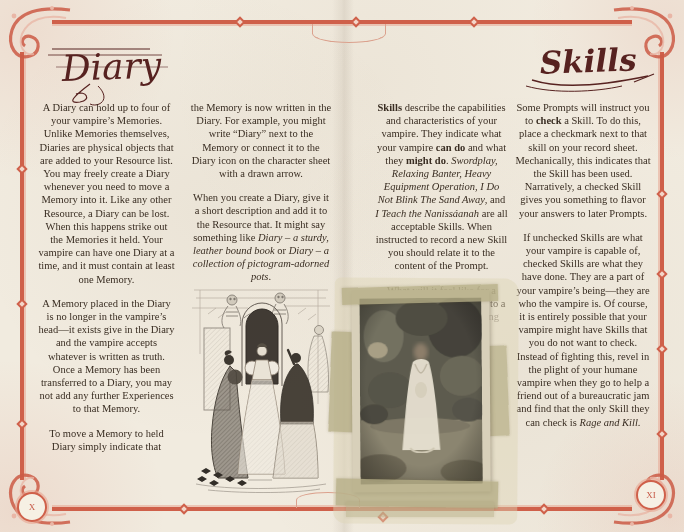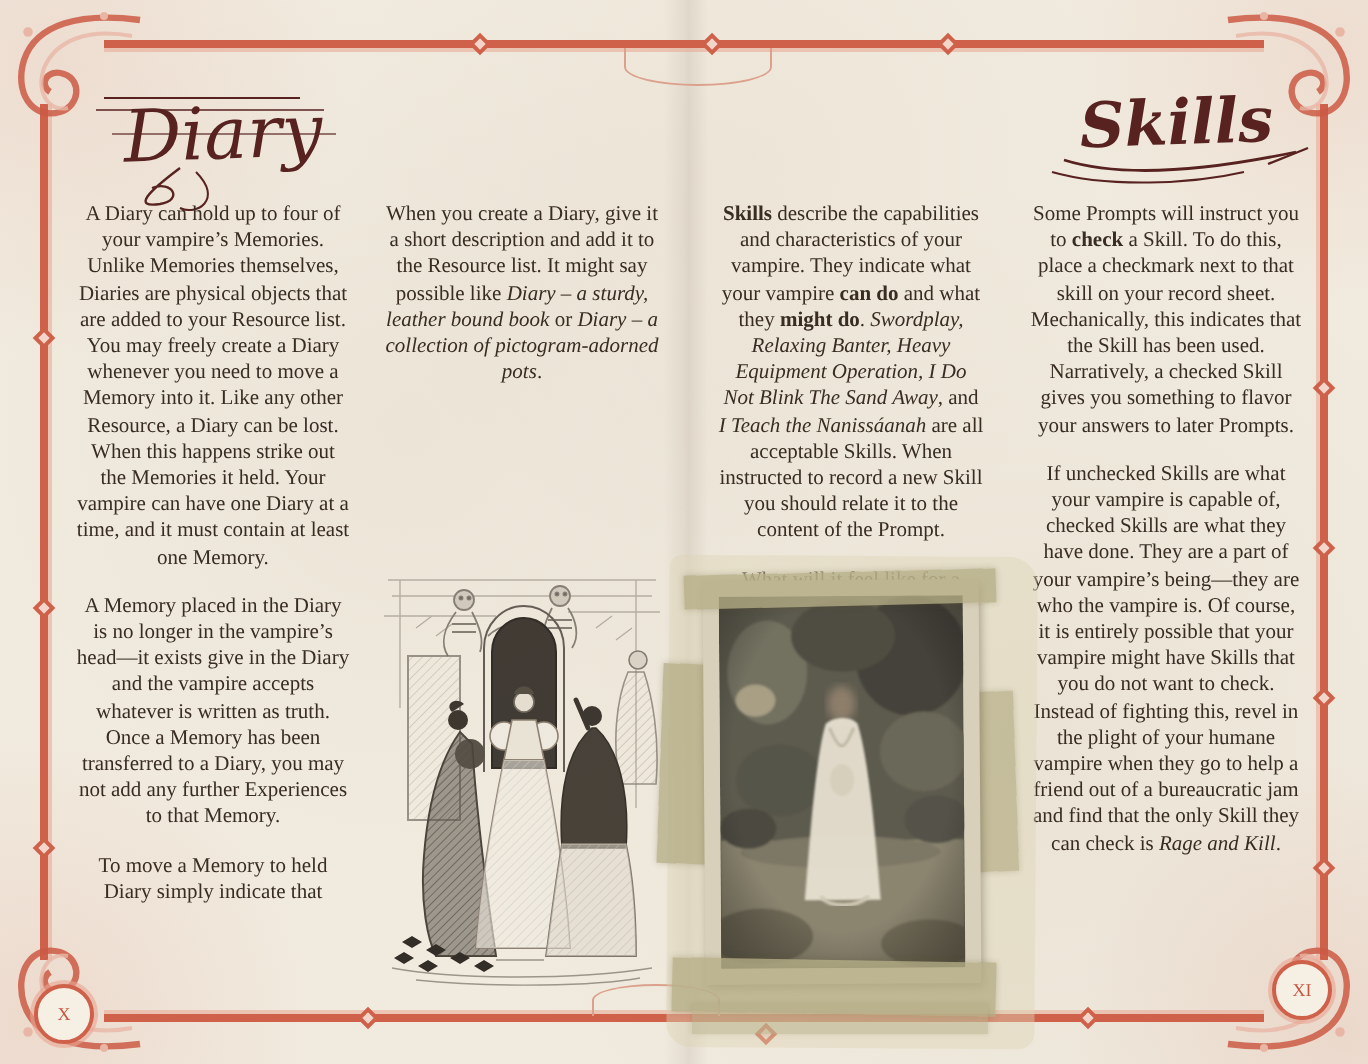--- a/index.html
+++ b/index.html
@@ -125,21 +125,22 @@
     <path d="M52,52 C66,66 52,74 44,70" stroke="#572220" stroke-width="1" fill="none"></path>
   </svg>
 
   <div class="col" style="left:38px;top:101px;width:137px;">
     <p><span>A Diary can hold up to four of your vampire’s Memories. Unlike Memories themselves, Diaries are physical objects that are added to your Resource list. You may freely create a Diary whenever you need to move a Memory into it. Like any other Resource, a Diary can be lost. When this happens strike out the Memories it held. Your vampire can have one Diary at a time, and it must contain at least one Memory.</span></p>
     <p><span>A Memory placed in the Diary is no longer in the vampire’s head—it exists give in the Diary and the vampire accepts whatever is written as truth. Once a Memory has been transferred to a Diary, you may not add any further Experiences to that Memory.</span></p>
     <p><span>To move a Memory to held Diary simply indicate that</span></p>
   </div>
 
   <div class="col" style="left:190px;top:101px;width:142px;">
-    <p><span>When you create a Diary, give it a short description and add it to the Resource list. It might say possible like </span><span class="i">Diary – a sturdy, leather bound book</span><span> or </span><span class="i">Diary – a collection of pictogram-adorned pots</span><span>.</span></p>
+    <p><span>the Memory is now written in the Diary. For example, you might write “Diary” next to the Memory or connect it to the Diary icon on the character sheet with a drawn arrow.</span></p>
+    <p><span>When you create a Diary, give it a short description and add it to the Resource that. It might say something like </span><span class="i">Diary – a sturdy, leather bound book</span><span> or </span><span class="i">Diary – a collection of pictogram-adorned pots</span><span>.</span></p>
   </div>
 
   <svg class="engraving" width="146" height="212" viewBox="0 0 146 212">
     <defs>
       <pattern id="hatchD" width="3" height="3" patternTransform="rotate(45)" patternUnits="userSpaceOnUse">
         <line x1="0" y1="0" x2="0" y2="3" stroke="#55504a" stroke-width=".7"></line>
       </pattern>
       <pattern id="hatchL" width="3.4" height="3.4" patternTransform="rotate(45)" patternUnits="userSpaceOnUse">
         <line x1="0" y1="0" x2="0" y2="3.4" stroke="#9a9288" stroke-width=".5"></line>
       </pattern>
@@ -204,21 +205,21 @@
     </g>
   </svg>
 
   <svg class="title-svg" style="left:524px;top:34px;" width="134" height="66" viewBox="0 0 134 66">
     <text class="title-text" x="16" y="38" font-size="31" font-weight="bold" transform="rotate(-2 65 32)">Skills</text>
     <path d="M8,46 C40,56 86,50 124,42" stroke="#572220" stroke-width="1.4" fill="none"></path>
     <path d="M2,52 C30,60 72,58 98,52" stroke="#572220" stroke-width="1" fill="none"></path>
     <path d="M110,48 L130,40" stroke="#572220" stroke-width="1.2" fill="none"></path>
   </svg>
 
-  <div class="col" style="left:359px;top:101px;width:133px;font-family:Liberation Serif, serif;">
+  <div class="col" style="left:375px;top:101px;width:133px;font-family:Liberation Serif, serif;">
     <p><span class="b">Skills</span><span> describe the capabilities and characteristics of your vampire. They indicate what your vampire </span><span class="b">can do</span><span> and what they </span><span class="b">might do</span><span>. </span><span class="i">Swordplay, Relaxing Banter, Heavy Equipment Operation, I Do Not Blink The Sand Away</span><span>, and </span><span class="i">I Teach the Nanissáanah</span><span> are all acceptable Skills. When instructed to record a new Skill you should relate it to the content of the Prompt.</span></p>
     <p><span>What will it feel like for a vampire to use a Skill tied to a Memory </span><span class="f">that has been long lost?</span></p>
   </div>
 
   <div class="col" style="left:515px;top:101px;width:136px;">
     <p><span>Some Prompts will instruct you to </span><span class="b">check</span><span> a Skill. To do this, place a checkmark next to that skill on your record sheet. Mechanically, this indicates that the Skill has been used. Narratively, a checked Skill gives you something to flavor your answers to later Prompts.</span></p>
     <p><span>If unchecked Skills are what your vampire is capable of, checked Skills are what they have done. They are a part of your vampire’s being—they are who the vampire is. Of course, it is entirely possible that your vampire might have Skills that you do not want to check. Instead of fighting this, revel in the plight of your humane vampire when they go to help a friend out of a bureaucratic jam and find that the only Skill they can check is </span><span class="i">Rage and Kill</span><span>.</span></p>
   </div>
 
   <div class="photo">

